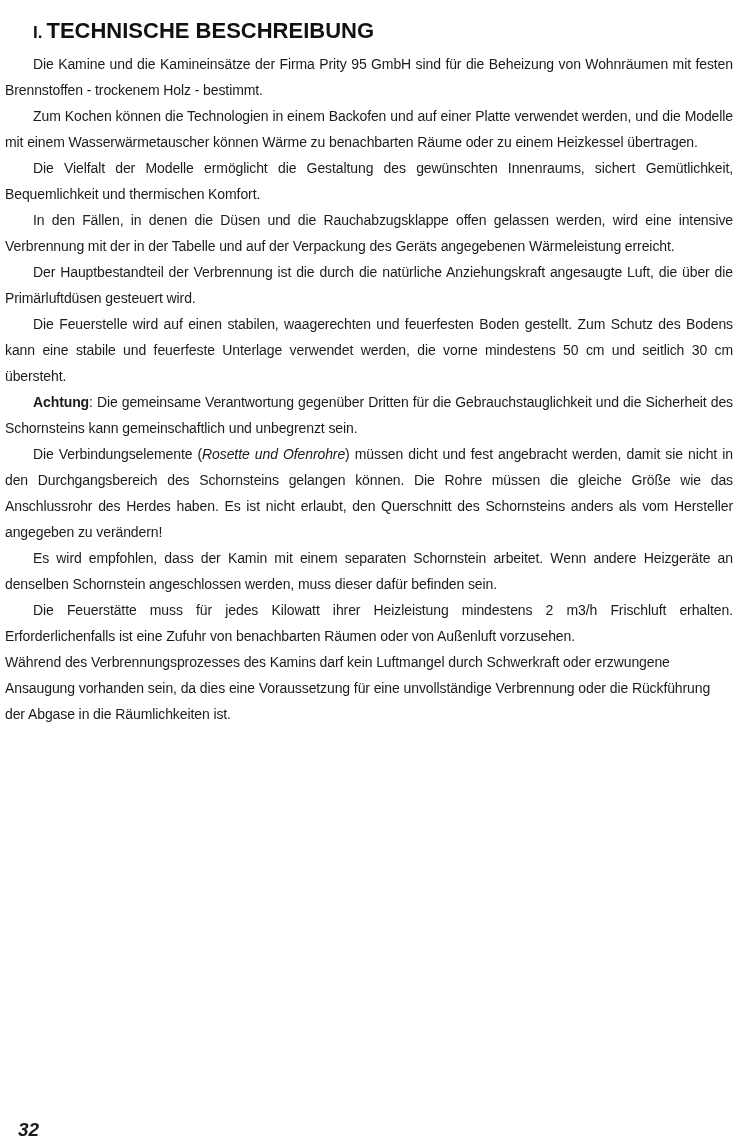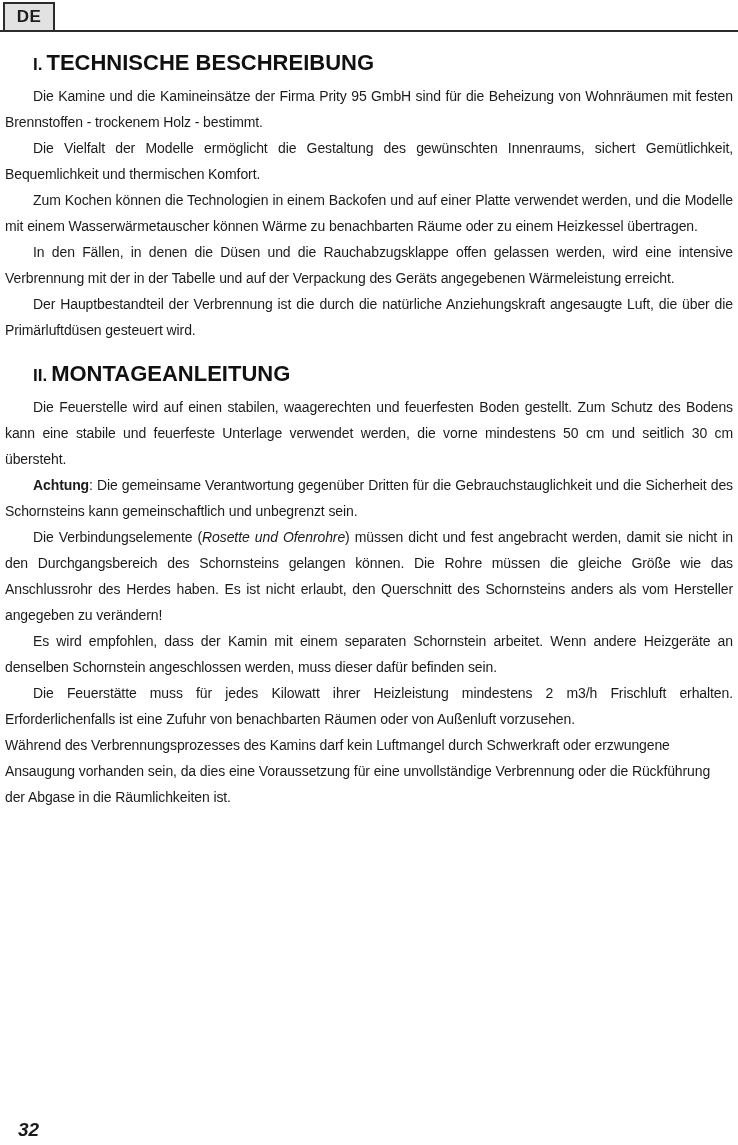--- a/index.html
+++ b/index.html
@@ -69,41 +69,33 @@
     font-style: italic;
     font-weight: 600;
     color: #1b1b1b;
   }
 </style>
 </head>
 <body>
 
 <div class="page">
 
-  <div class="header">
-    <div class="tab">
-      <span>DE</span>
-    </div>
-  </div>
 
   <div class="body-text">
 
     <h1 class="section-heading">
       <span class="num">I.</span><span class="ttl">TECHNISCHE BESCHREIBUNG</span>
     </h1>
 
     <p class="para">Die Kamine und die Kamineinsätze der Firma Prity 95 GmbH sind für die Beheizung von Wohnräumen mit festen Brennstoffen - trockenem Holz - bestimmt.</p>
+    <p class="para">Zum Kochen können die Technologien in einem Backofen und auf einer Platte verwendet werden, und die Modelle mit einem Wasserwärmetauscher können Wärme zu benachbarten Räume oder zu einem Heizkessel übertragen.</p>
     <p class="para">Die Vielfalt der Modelle ermöglicht die Gestaltung des gewünschten Innenraums, sichert Gemütlichkeit, Bequemlichkeit und thermischen Komfort.</p>
-    <p class="para">Zum Kochen können die Technologien in einem Backofen und auf einer Platte verwendet werden, und die Modelle mit einem Wasserwärmetauscher können Wärme zu benachbarten Räume oder zu einem Heizkessel übertragen.</p>
     <p class="para">In den Fällen, in denen die Düsen und die Rauchabzugsklappe offen gelassen werden, wird eine intensive Verbrennung mit der in der Tabelle und auf der Verpackung des Geräts angegebenen Wärmeleistung erreicht.</p>
     <p class="para">Der Hauptbestandteil der Verbrennung ist die durch die natürliche Anziehungskraft angesaugte Luft, die über die Primärluftdüsen gesteuert wird.</p>
 
-    <h1 class="section-heading">
-      <span class="num">II.</span><span class="ttl">MONTAGEANLEITUNG</span>
-    </h1>
 
     <p class="para">Die Feuerstelle wird auf einen stabilen, waagerechten und feuerfesten Boden gestellt.  Zum Schutz des Bodens kann eine stabile und feuerfeste Unterlage verwendet werden, die vorne mindestens 50 cm und seitlich 30 cm übersteht.</p>
 
     <p class="para"><b>Achtung</b><span>: Die gemeinsame Verantwortung gegenüber Dritten für die Gebrauchstauglichkeit und die Sicherheit des Schornsteins kann gemeinschaftlich und unbegrenzt sein.</span></p>
 
     <p class="para"><span>Die Verbindungselemente (</span><i>Rosette und Ofenrohre</i><span>) müssen dicht und fest angebracht werden, damit sie nicht in den Durchgangsbereich des Schornsteins gelangen können.  Die Rohre müssen die gleiche Größe wie das Anschlussrohr des Herdes haben.  Es ist nicht erlaubt, den Querschnitt des Schornsteins anders als vom Hersteller angegeben zu verändern!</span></p>
 
     <p class="para">Es wird empfohlen, dass der Kamin mit einem separaten Schornstein arbeitet. Wenn andere Heizgeräte an denselben Schornstein angeschlossen werden, muss dieser dafür befinden sein.</p>
     <p class="para">Die Feuerstätte muss für jedes Kilowatt ihrer Heizleistung mindestens 2 m3/h Frischluft erhalten.  Erforderlichenfalls ist eine Zufuhr von benachbarten Räumen oder von Außenluft vorzusehen.</p>
     <p class="para no-indent">Während des Verbrennungsprozesses des Kamins darf kein Luftmangel durch Schwerkraft oder erzwungene Ansaugung vorhanden sein, da dies eine Voraussetzung für eine unvollständige Verbrennung oder die Rückführung der Abgase in die Räumlichkeiten ist.</p>

